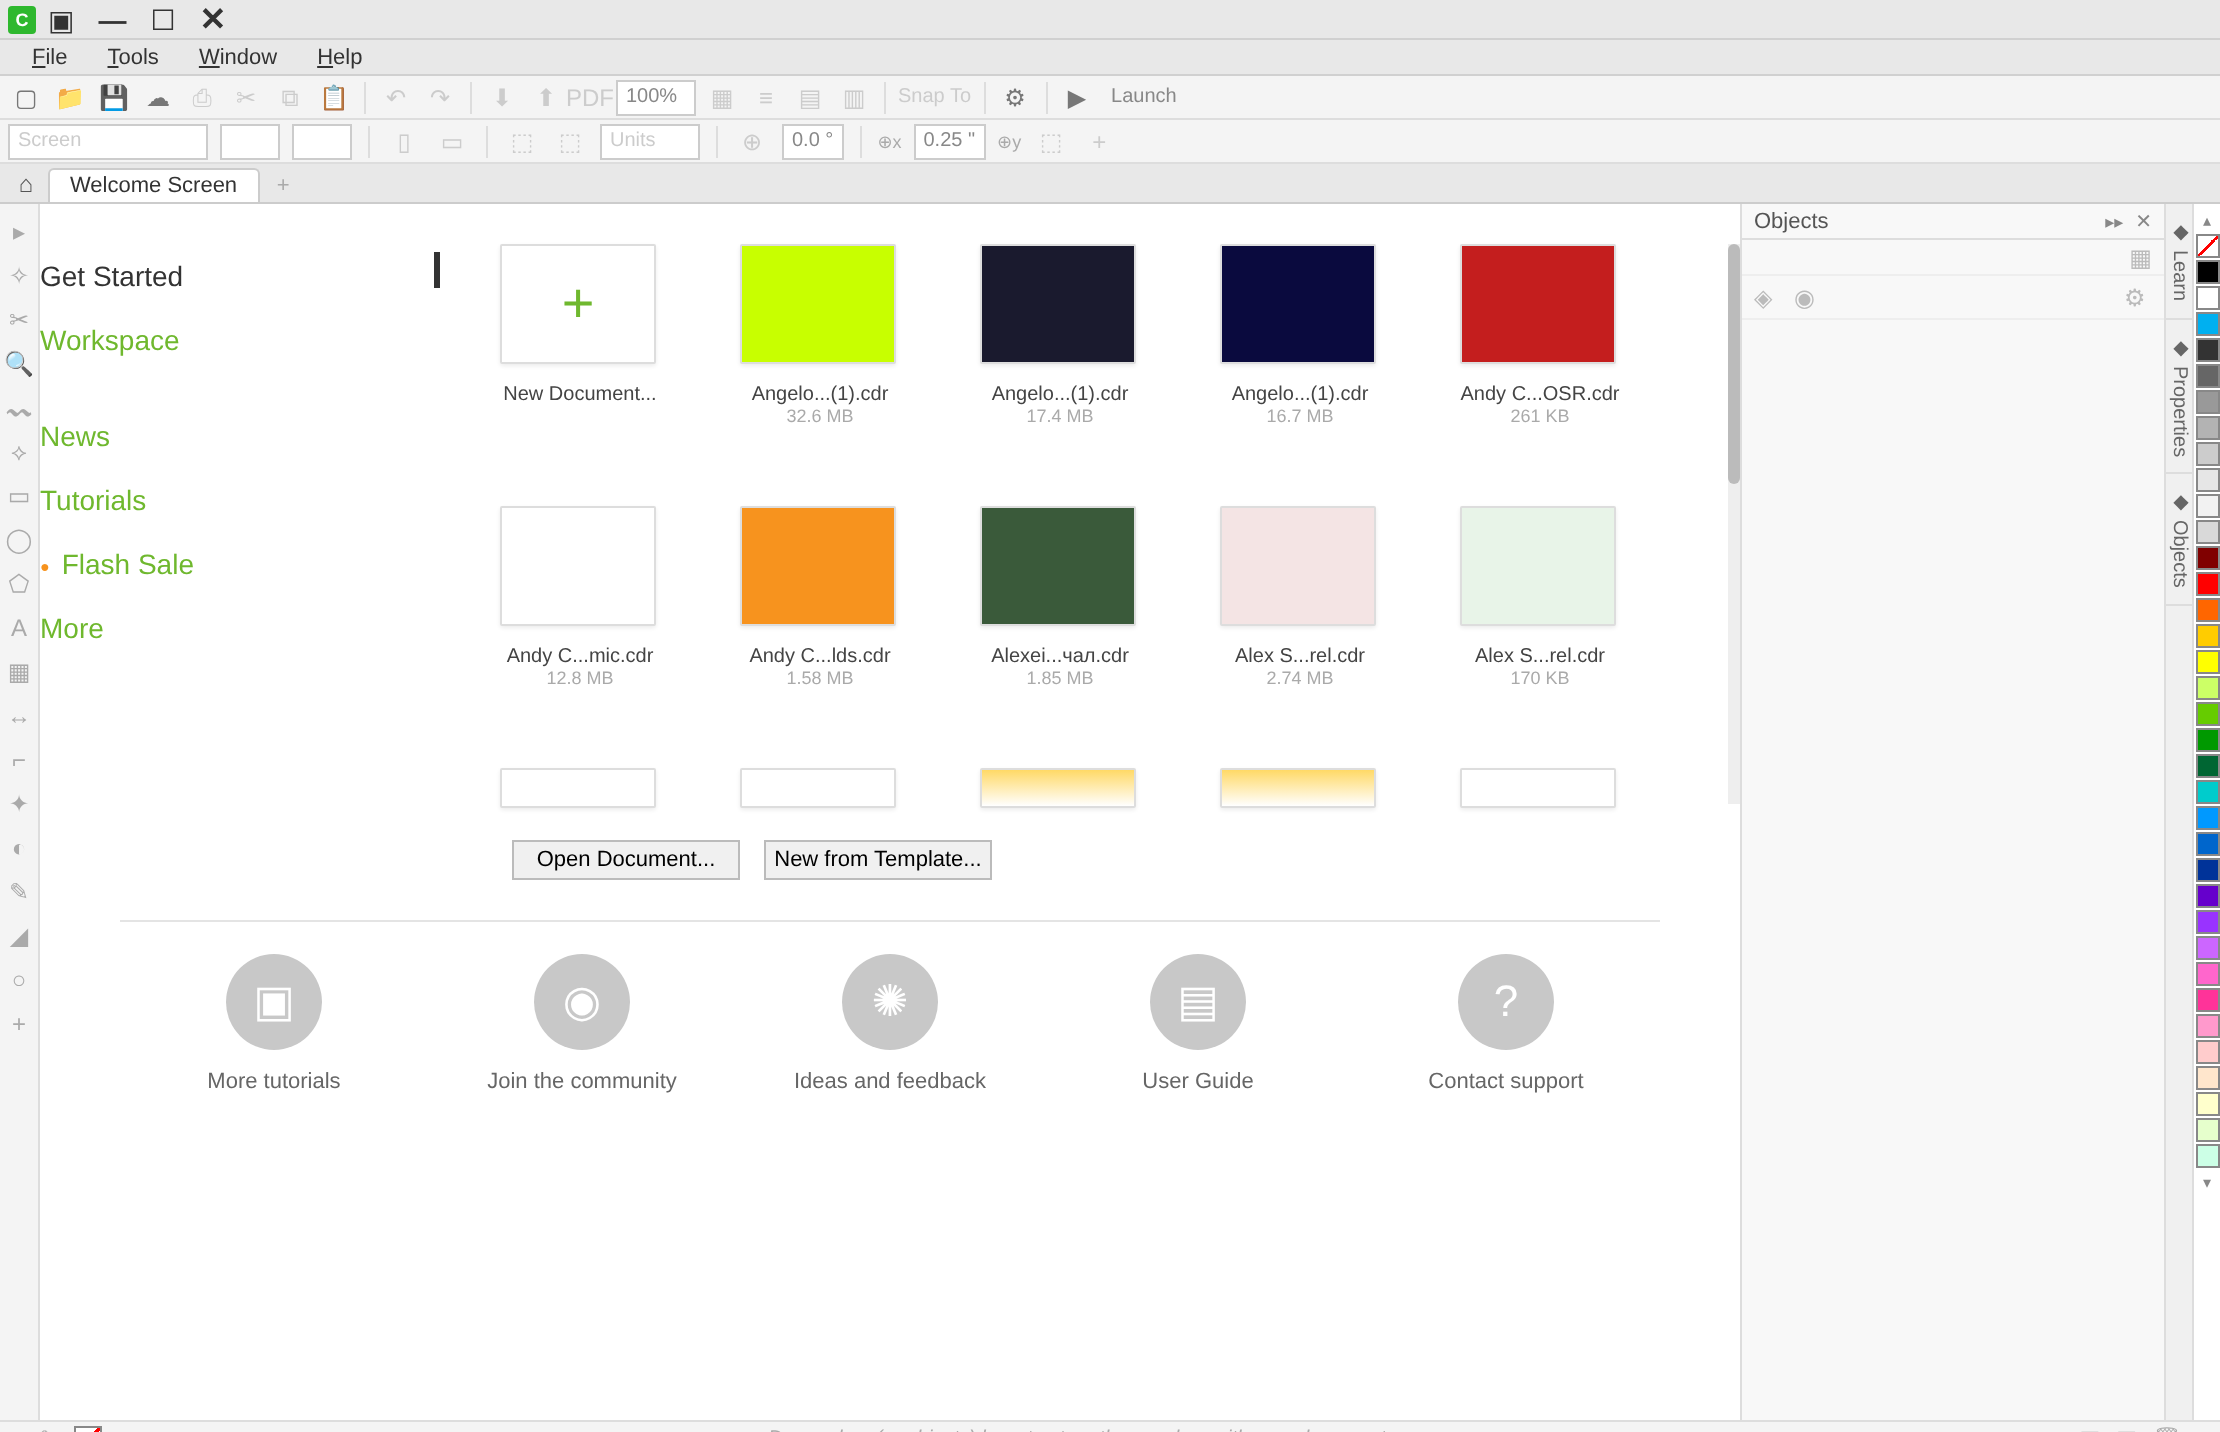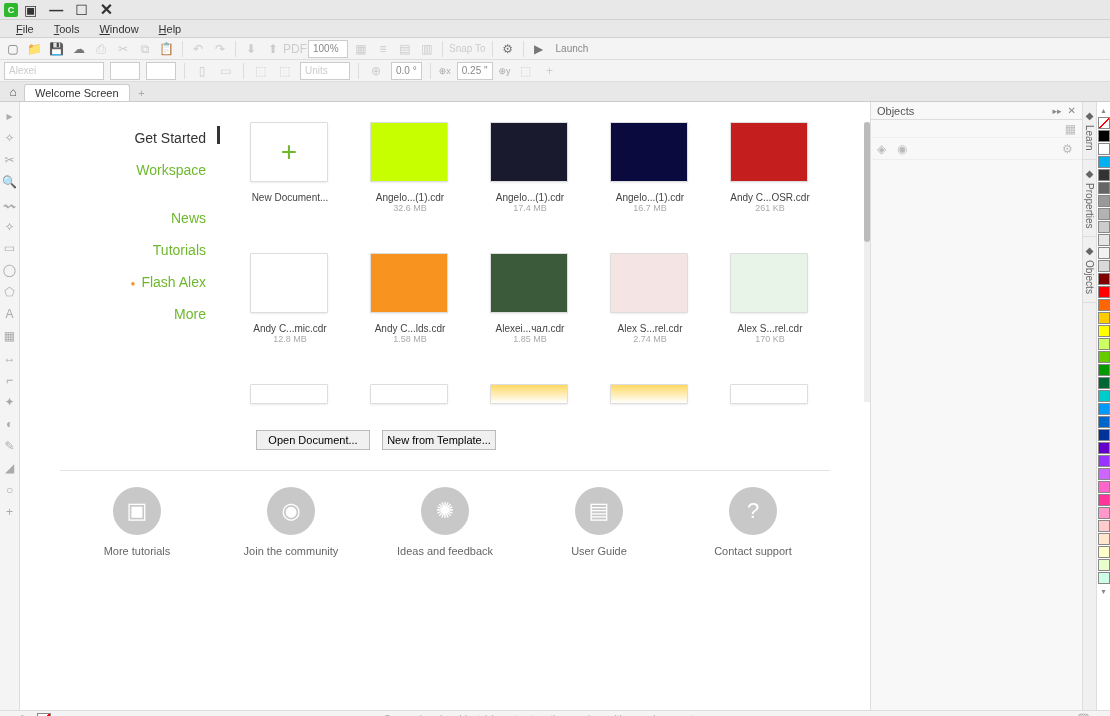--- a/index.html
+++ b/index.html
@@ -58,38 +58,38 @@
 
 
 .palette { width: 14px; background: #fff; border-left:1px solid #ddd; display:flex; flex-direction:column; padding-top:2px;}
 .palette .sw { width: 12px; height: 12px; margin: 0 auto 1px; border:1px solid #888;}
 .palette .nosw { width:12px;height:12px;margin:0 auto 1px;border:1px solid #888;background:linear-gradient(to bottom right, #fff 45%, red 45%, red 55%, #fff 55%);}
 .palette .arrow { font-size:8px; text-align:center; color:#888; padding:2px 0;}
 
 
 .welcome { position: absolute; inset: 0; padding: 20px 0 0 0; }
 .ws-row { display: flex; }
-.ws-nav { width: 200px; text-align: right; padding-right: 14px; }
+.ws-nav { width: 200px; text-align: left; padding-right: 14px; }
 .ws-nav .navitem { font-size: 14px; padding: 8px 0; color: #6fb82e; cursor: pointer; }
 .ws-nav .navitem.active { color: #333; font-weight: normal; position:relative;}
 .ws-nav .navitem.active::after { content:''; position:absolute; right:-14px; top:4px; width:3px; height:18px; background:#333;}
 .ws-nav .sp { height: 16px; }
 .ws-nav .dot::before { content:'●'; color:#f7931e; font-size:8px; margin-right:6px; vertical-align:middle;}
 
 .ws-content { flex: 1; padding-left: 30px; position: relative; }
 .grid { display: flex; flex-wrap: wrap; gap: 40px 40px; width: 620px; }
 .card { width: 80px; text-align: center; }
 .thumb { width: 78px; height: 60px; border: 1px solid #ddd; background:#f4f4f4; margin-bottom: 10px; display:flex;align-items:center;justify-content:center;font-size:24px;border-radius:1px;box-shadow:0 1px 2px rgba(0,0,0,0.08);}
 .thumb.new { background:#fff; color:#6fb82e; font-size:28px; font-weight:200;}
 .card .fname { font-size: 10px; color: #444; white-space: nowrap; }
 .card .fsize { font-size: 9px; color: #aaa; }
 .ws-scroll { position:absolute; right: 0; top: 0; width: 6px; height: 280px; background:#eee;}
 .ws-scroll .thumbbar { position:absolute; top:0; width:6px; height:120px; background:#bbb; border-radius:3px;}
 
-.ws-buttons { display: flex; gap: 12px; margin: 16px 0 0 236px; }
+.ws-buttons { display: flex; gap: 12px; margin: 6px 0 0 236px; }
 .ws-buttons button { width: 114px; height: 20px; font-size: 11px; border:1px solid #bbb; background:#f0f0f0; cursor:pointer;}
 
 .ws-divider { height:1px; background:#e4e4e4; margin: 20px 40px 16px 40px;}
 
 .ws-links { display: flex; justify-content: space-around; padding: 0 40px 10px 40px;}
 .ws-link { text-align:center; width:150px; cursor:pointer;}
 .ws-link .lic { width:48px; height:48px; border-radius:50%; background:#c8c8c8; margin:0 auto 10px; display:flex;align-items:center;justify-content:center;color:#fff;font-size:22px;}
 .ws-link .ltxt { font-size:11px; color:#666;}
 
 
@@ -147,21 +147,21 @@
   <span class="tb-sep"></span>
   <span class="tb-btn dis" style="width:auto;font-size:10px;">Snap To</span>
   <span class="tb-sep"></span>
   <span class="tb-btn">⚙</span>
   <span class="tb-sep"></span>
   <span class="tb-btn">▶</span>
   <span class="tb-combo" style="border:none;background:transparent;">Launch</span>
 </div>
 
 <div class="toolbar2">
-  <span class="tb-combo" style="min-width:100px;color:#ccc;">Alexei</span>
+  <span class="tb-combo" style="min-width:100px;color:#ccc;">Screen</span>
   <span class="tb-combo small"></span>
   <span class="tb-combo small"></span>
   <span class="tb-sep"></span>
   <span class="tb-btn dis">▯</span>
   <span class="tb-btn dis">▭</span>
   <span class="tb-sep"></span>
   <span class="tb-btn dis">⬚</span>
   <span class="tb-btn dis">⬚</span>
   <span class="tb-combo" style="color:#ccc;min-width:50px;">Units</span>
   <span class="tb-sep"></span>
@@ -208,21 +208,21 @@
 
   <div class="canvas">
     <div class="welcome">
       <div class="ws-row">
         <div class="ws-nav" id="wsnav">
             <div class="navitem active">Get Started</div>
             <div class="navitem">Workspace</div>
             <div class="sp"></div>
             <div class="navitem">News</div>
             <div class="navitem">Tutorials</div>
-            <div class="navitem dot">Flash Alex</div>
+            <div class="navitem dot">Flash Sale</div>
             <div class="navitem">More</div>
           </div>
         <div class="ws-content">
           <div class="grid" id="wsgrid">
               <div class="card">
                 <div class="thumb new">+</div>
                 <div class="fname">New Document...</div>
                 <div class="fsize">&nbsp;</div>
               </div>
               <div class="card">

